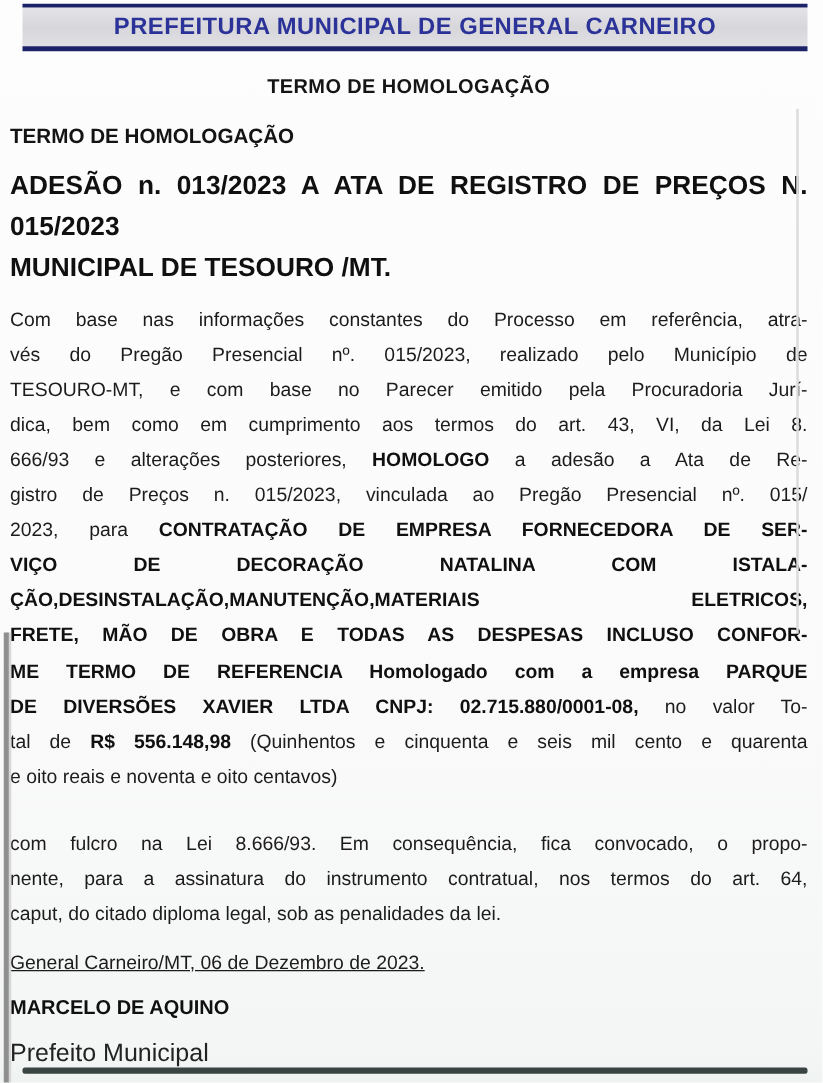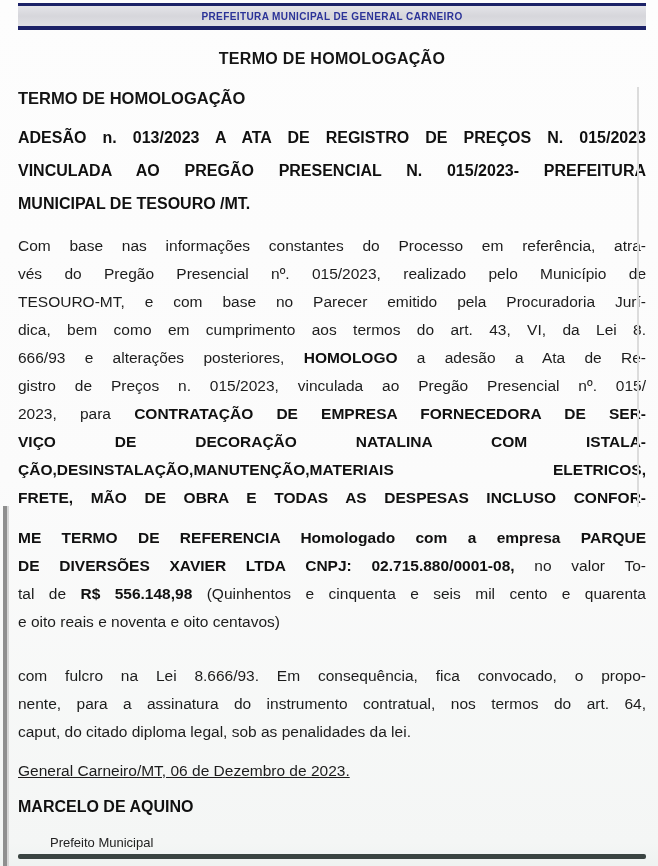--- a/index.html
+++ b/index.html
@@ -33,26 +33,26 @@
   }
   
   .banner{
     margin:3px 12px 0 18px;
     background:linear-gradient(180deg,#e4e4e8 0%,#d6d6db 50%,#e0e0e4 100%);
     border-top:3px solid #1c2267;
     border-bottom:4px solid #1c2267;
     text-align:center;
     padding:5px 0 4px 0;
     font-weight:bold;
-    font-size:10px;
+    font-size:19px;
     letter-spacing:.4px;
     color:#2b3398;
   }
   .content{
-    padding:0 12px 0 18px;
+    padding:0 12px 0 8px;
   }
   .title-center{
     margin-top:20px;
     text-align:center;
     font-weight:bold;
     font-size:16px;
     letter-spacing:.3px;
     color:#151515;
   }
   .title-left{
@@ -65,51 +65,50 @@
   .para .line{
     font-size:15.5px;
     line-height:28px;
     text-align:justify;
     text-align-last:justify;
     white-space:normal;
     color:#1c1c1c;
   }
   .para .line b{color:#101010;}
   .para .line.last-left{text-align-last:left;}
-  .para-adesao-heading .line{line-height:33px;font-size:16px;}
+  .para-adesao-heading .line{line-height:33px;font-size:21px;}
   .para-adesao-heading{margin-top:13px;}
   .para-corpo{margin-top:12px;}
-  .para-referencia{margin-top:12px;}
+  .para-referencia{margin-top:1px;}
   .para-fulcro{margin-top:26px;}
   .para-data-local,.para-assinatura-nome,.para-assinatura-cargo{margin-top:14px;}
   .para-data-local .line,
   .para-assinatura-nome .line,
   .para-assinatura-cargo .line{
     line-height:22px;text-align:left;text-align-last:left;
   }
   .para-assinatura-nome .line{font-weight:normal;font-size:16px;text-align:center;}
   .para-data-local .line{font-size:15.5px;text-decoration:underline;}
-  .para-assinatura-cargo .line{font-size:13px;color:#222;margin-left:32px;}
+  .para-assinatura-cargo .line{font-size:20px;color:#222;}
 </style>
 </head>
 <body>
 
 <div class="page">
 
   <div class="banner">PREFEITURA MUNICIPAL DE GENERAL CARNEIRO</div>
 
   <div class="content">
     <div class="title-center">TERMO DE HOMOLOGAÇÃO</div>
 
     <div class="title-left">TERMO DE HOMOLOGAÇÃO</div>
 
     <div id="paragraphs">
         <div class="para para-adesao-heading">
           <div class="line"><b>ADESÃO n. 013/2023 A ATA DE REGISTRO DE PREÇOS N. 015/2023</b></div>
-          <div class="line"><b>VINCULADA AO PREGÃO PRESENCIAL N. 015/2023- PREFEITURA</b></div>
           <div class="line last-left"><b>MUNICIPAL DE TESOURO /MT.</b></div>
         </div>
         <div class="para para-corpo">
           <div class="line"><span>Com base nas informações constantes do Processo em referência, atra-</span></div>
           <div class="line"><span>vés do Pregão Presencial nº. 015/2023, realizado pelo Município de</span></div>
           <div class="line"><span>TESOURO-MT, e com base no Parecer emitido pela Procuradoria Jurí-</span></div>
           <div class="line"><span>dica, bem como em cumprimento aos termos do art. 43, VI, da Lei 8.</span></div>
           <div class="line"><span>666/93 e alterações posteriores, </span><b>HOMOLOGO</b><span> a adesão a Ata de Re-</span></div>
           <div class="line"><span>gistro de Preços n. 015/2023, vinculada ao Pregão Presencial nº. 015/</span></div>
           <div class="line"><span>2023, para </span><b>CONTRATAÇÃO DE EMPRESA FORNECEDORA DE SER-</b></div>

